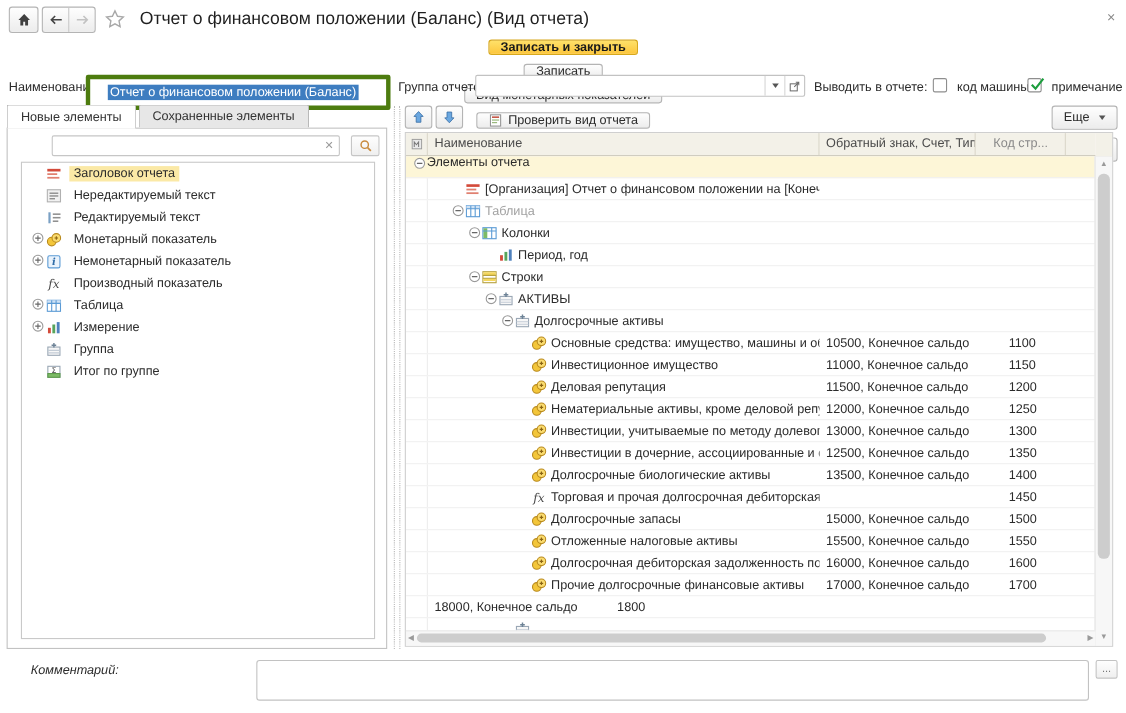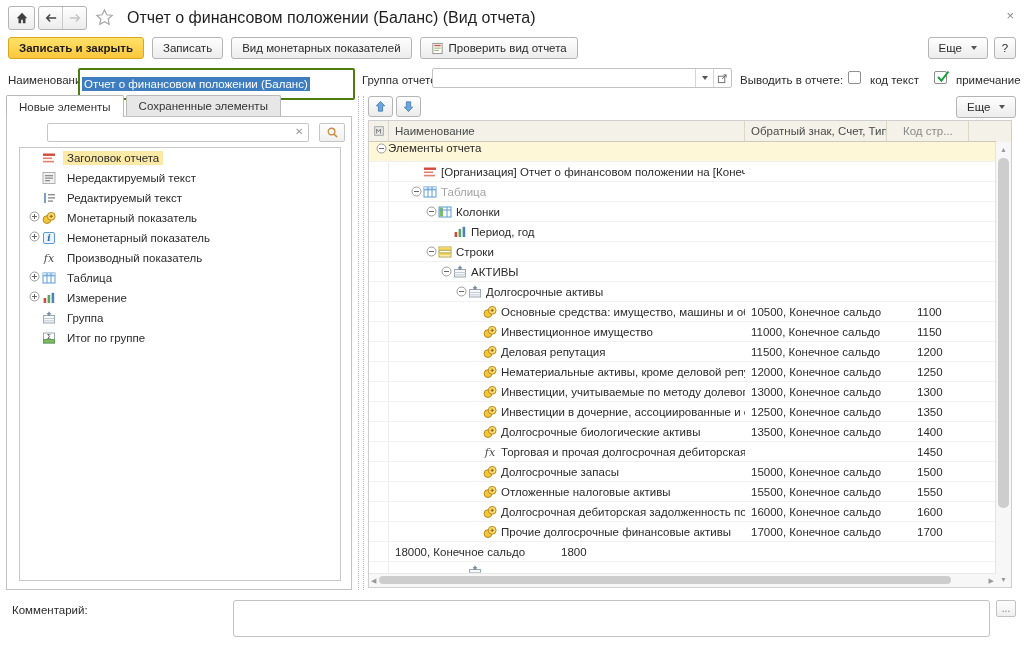--- a/index.html
+++ b/index.html
@@ -11,35 +11,35 @@
           background:linear-gradient(#fefefe,#ececec);display:flex;align-items:center;justify-content:center;}
   .homebtn{left:8px;width:25px;}
   .navgroup{position:absolute;left:38px;top:6px;height:22px;border:1px solid #b4b4b4;border-radius:3px;
             background:linear-gradient(#fefefe,#ececec);display:flex;}
   .navgroup .cell{width:23px;display:flex;align-items:center;justify-content:center;}
   .navgroup .cell+.cell{border-left:1px solid #c9c9c9;}
   .star{position:absolute;left:95px;top:8px;width:19px;height:19px;}
   .wtitle{position:absolute;left:127px;top:9px;font-size:16px;color:#1f1f1f;white-space:nowrap;}
   .wclose{position:absolute;right:10px;top:8px;font-size:13px;color:#8a8a8a;cursor:default;}
   
-  .toolbar{position:absolute;left:8px;top:36px;right:8px;height:24px;display:flex;align-items:center;gap:8px;}
+  .toolbar{position:absolute;left:8px;top:36px;right:8px;height:24px;display:flex;align-items:center;gap:8px;flex-direction:column;}
   .btn{height:22px;box-sizing:border-box;display:inline-flex;align-items:center;padding:0 10px;
        border:1px solid #b4b4b4;border-radius:3px;background:linear-gradient(#fefefe,#ececec);
        font-size:11.5px;color:#2b2b2b;white-space:nowrap;}
   .btn.primary{background:linear-gradient(#ffe169,#fcc63d);border-color:#d7a81c;font-weight:bold;color:#1a1a1a;}
   .btn .bicon{margin-right:5px;display:inline-flex;}
   .caret{width:0;height:0;border-left:3.5px solid transparent;border-right:3.5px solid transparent;
          border-top:4px solid #555;margin-left:9px;}
   .tb-right{margin-left:auto;display:flex;gap:6px;}
   .qbtn{width:22px;justify-content:center;padding:0;}
   
   .flabel{position:absolute;top:74px;color:#2b2b2b;white-space:nowrap;}
   .nameinput{position:absolute;left:78px;top:68px;width:277px;height:32px;box-sizing:border-box;
-             border:2px solid #4d7c0f;border-radius:2px;background:#fff;display:flex;align-items:center;
-             padding-left:2px;overflow:hidden;white-space:nowrap;}
+             border:4px solid #4d7c0f;border-radius:2px;background:#fff;display:flex;align-items:center;
+             padding-left:16px;overflow:hidden;white-space:nowrap;}
   .selection{background:#3e7dc0;color:#fff;padding:1px 2px;white-space:nowrap;}
   .combo{position:absolute;left:432px;top:68px;width:300px;height:20px;box-sizing:border-box;
          border:1px solid #c2c2c2;border-radius:2px;background:#fff;display:flex;}
   .combo .fld{flex:1;}
   .combo .seg{width:17px;border-left:1px solid #d6d6d6;display:flex;align-items:center;justify-content:center;}
   .cb{position:absolute;top:71px;width:13px;height:13px;box-sizing:border-box;border:1px solid #8e8e8e;
       border-radius:2px;background:#fff;}
   .cb svg{position:absolute;left:0;top:-3px;overflow:visible;}
   
   .tabs{position:absolute;left:6px;top:95px;display:flex;z-index:3;}
@@ -93,21 +93,21 @@
   .ticon{width:14px;height:14px;flex:none;margin-right:4px;display:flex;}
   .tname.grey{color:#a3a3a3;}
   
   .vscroll{position:absolute;right:0;top:21px;width:15px;height:445px;background:#f7f7f7;border-left:1px solid #e3e3e3;}
   .vthumb{position:absolute;left:2px;right:2px;top:16px;height:350px;background:#cdcdcd;border-radius:5px;}
   .varr{position:absolute;left:0;width:15px;text-align:center;font-size:7px;color:#9a9a9a;line-height:12px;}
   .hscroll{position:absolute;left:0;right:15px;bottom:0;height:13px;background:#f7f7f7;border-top:1px solid #e9e9e9;}
   .hthumb{position:absolute;top:2px;height:8px;left:10px;width:572px;background:#cdcdcd;border-radius:4px;}
   .harr{position:absolute;top:0;font-size:7px;color:#9a9a9a;line-height:13px;}
   
-  .comment-label{position:absolute;left:12px;top:604px;color:#2b2b2b;}
+  .comment-label{position:absolute;left:28px;top:604px;color:#2b2b2b;font-style:italic;}
   .comment-box{position:absolute;left:233px;top:600px;width:757px;height:37px;box-sizing:border-box;
                border:1px solid #c2c2c2;border-radius:3px;resize:none;font:inherit;padding:2px 4px;}
   .dots{position:absolute;left:996px;top:600px;width:20px;height:17px;box-sizing:border-box;
         border:1px solid #c2c2c2;border-radius:2px;background:linear-gradient(#fefefe,#efefef);
         display:flex;align-items:center;justify-content:center;color:#777;font-size:10px;}
   svg{display:block;}
 </style>
 </head>
 <body>
 
@@ -184,21 +184,21 @@
       <span>
         <svg width="11" height="11" viewBox="0 0 12 12">
             <rect x="1.5" y="3.5" width="7" height="7" fill="none" stroke="#6a6a6a"></rect>
             <path d="M5.5 6.5L10 2M7 2h3v3" stroke="#6a6a6a" fill="none"></path>
           </svg>
       </span>
     </div>
   </div>
   <div class="flabel" style="left:740px;">Выводить в отчете:</div>
   <div class="cb" style="left:848px;"></div>
-  <div class="flabel" style="left:870px;">код текст</div>
+  <div class="flabel" style="left:870px;">код машины</div>
   <div class="cb" style="left:934px;">
     <svg width="16" height="16" viewBox="0 0 16 16">
         <path d="M3 8l3.4 3.6L13.5 2.5" stroke="#1d9e3e" stroke-width="2" fill="none"></path>
       </svg>
   </div>
   <div class="flabel" style="left:956px;">примечание</div>
 
   <div class="tabs">
     <div class="tab active">Новые элементы</div>
     <div class="tab">Сохраненные элементы</div>

